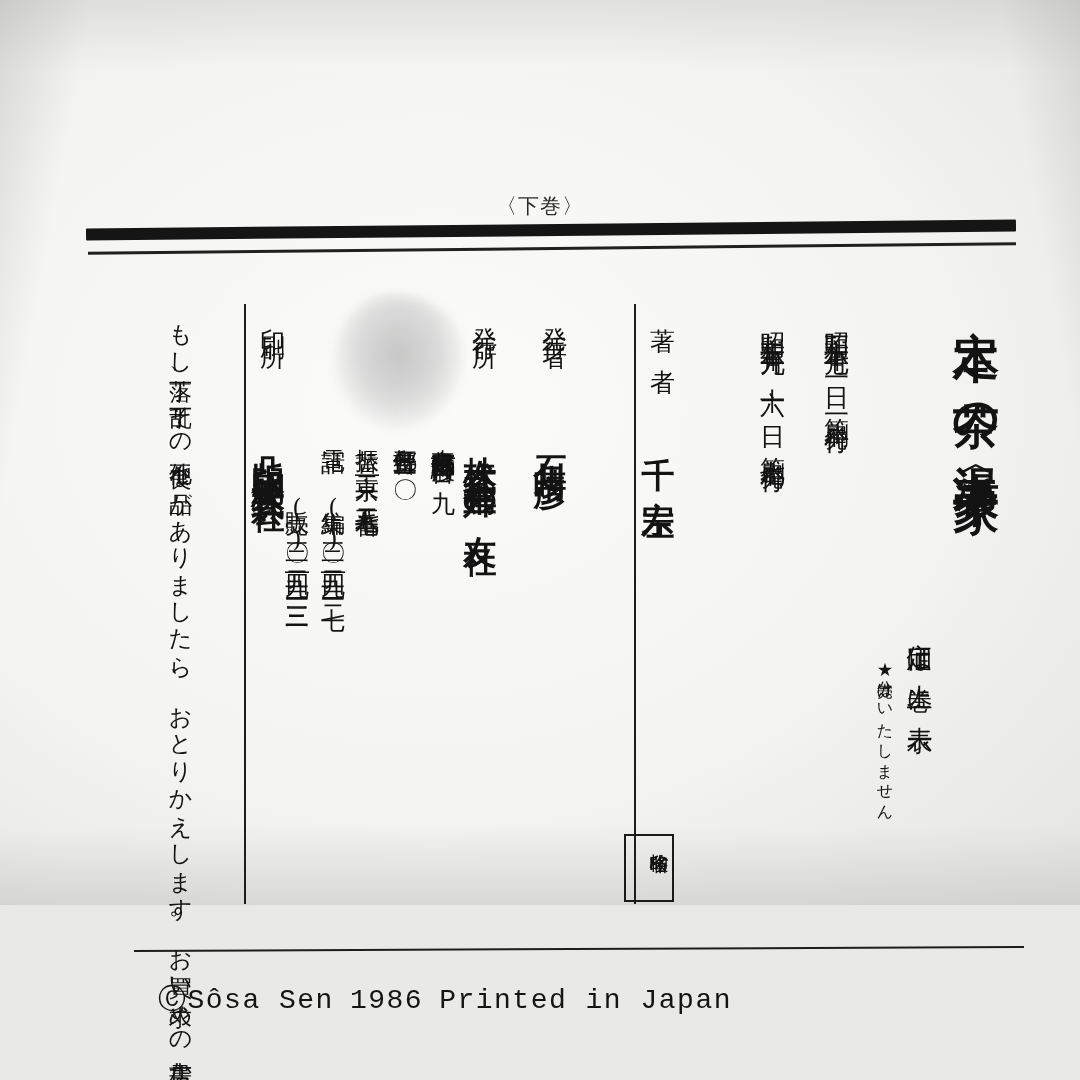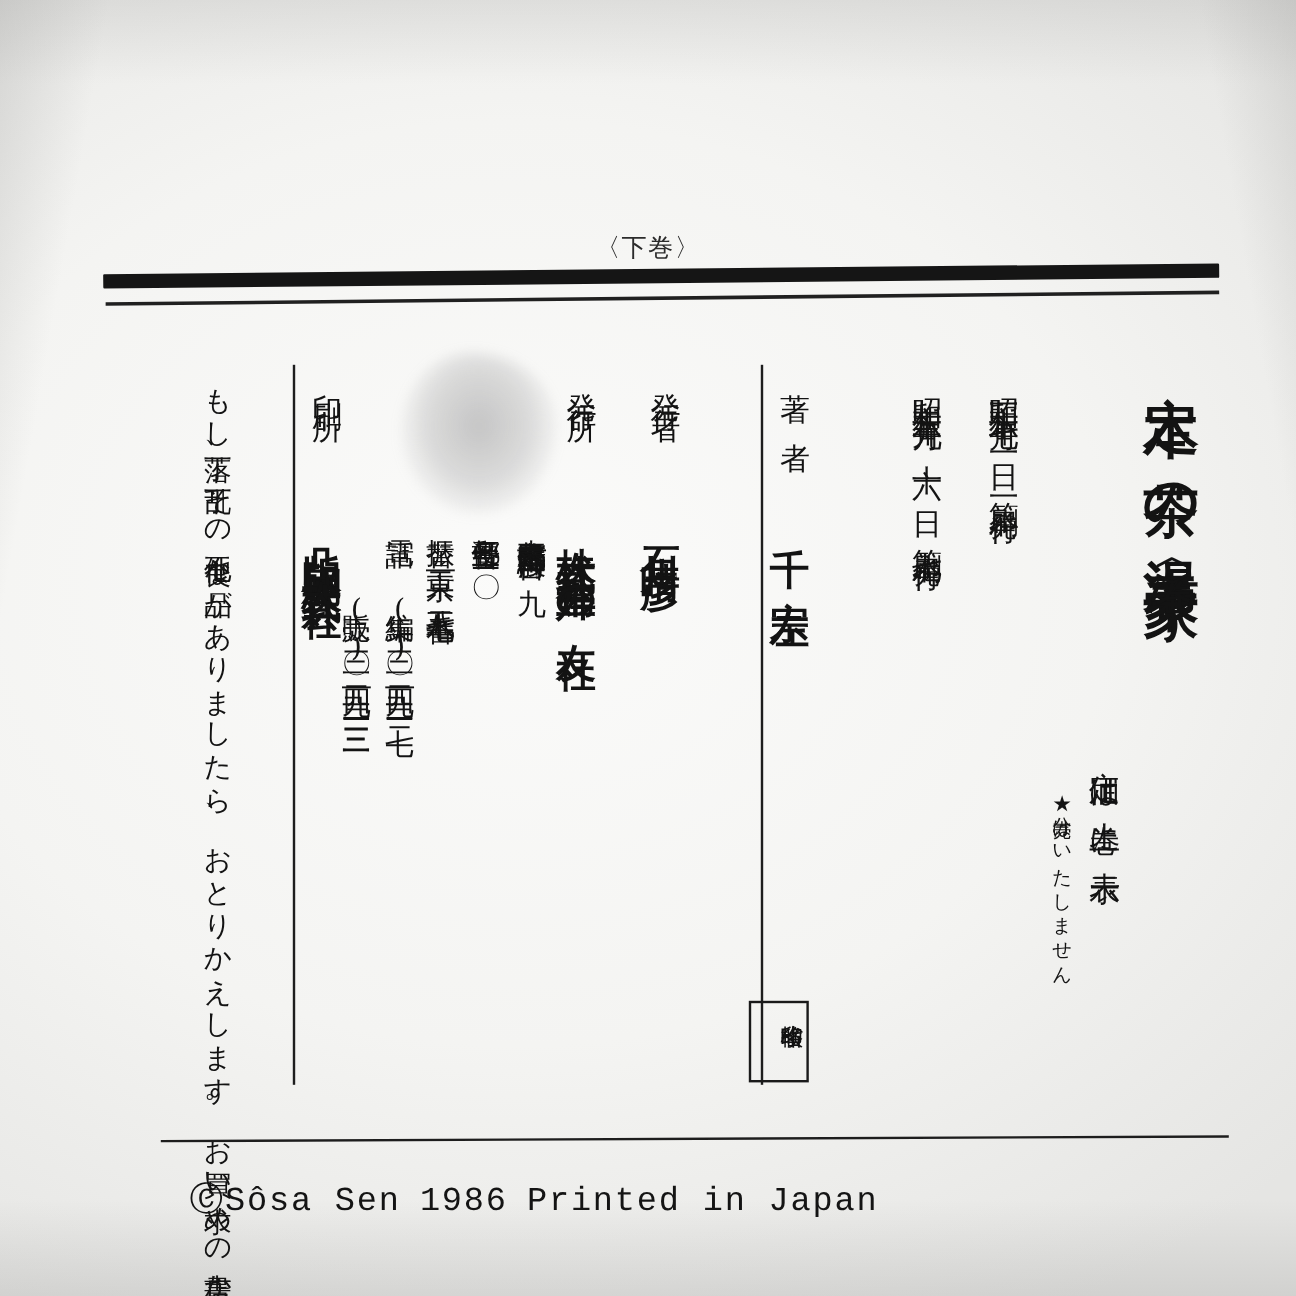--- a/index.html
+++ b/index.html
@@ -11,21 +11,21 @@
     height: 1080px;
     overflow: hidden;
     font-family: "Liberation Serif", serif;
     background: #e9e9e7;
   }
 
   
   #photo {
     position: relative;
     width: 1080px;
-    height: 1080px;
+    height: 905px;
     background:
       radial-gradient(ellipse 900px 700px at 40% 45%, #fbfbfa 0%, #f4f4f2 55%, #e5e5e3 100%);
   }
   
   #photo::before {
     content: "";
     position: absolute;
     inset: 0;
     background:
       linear-gradient(100deg, rgba(170,170,168,0.35) 0px, rgba(170,170,168,0.0) 90px),

